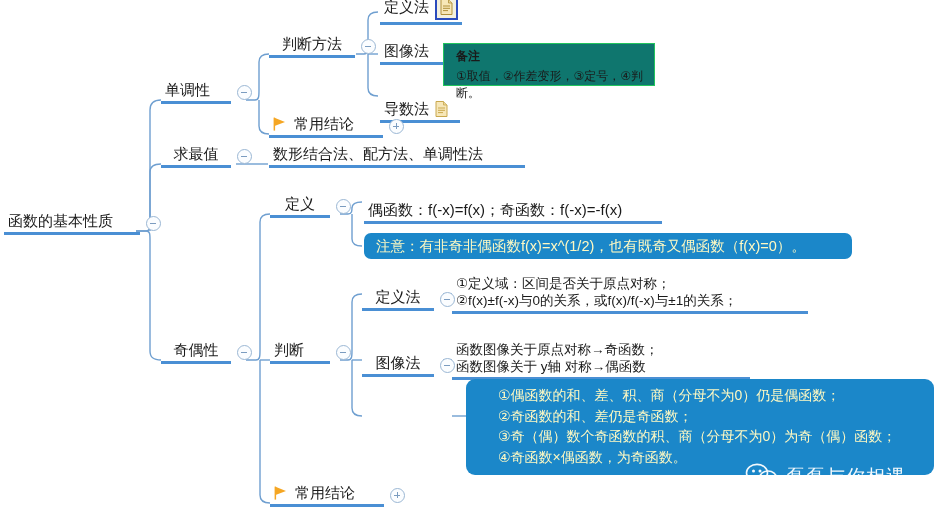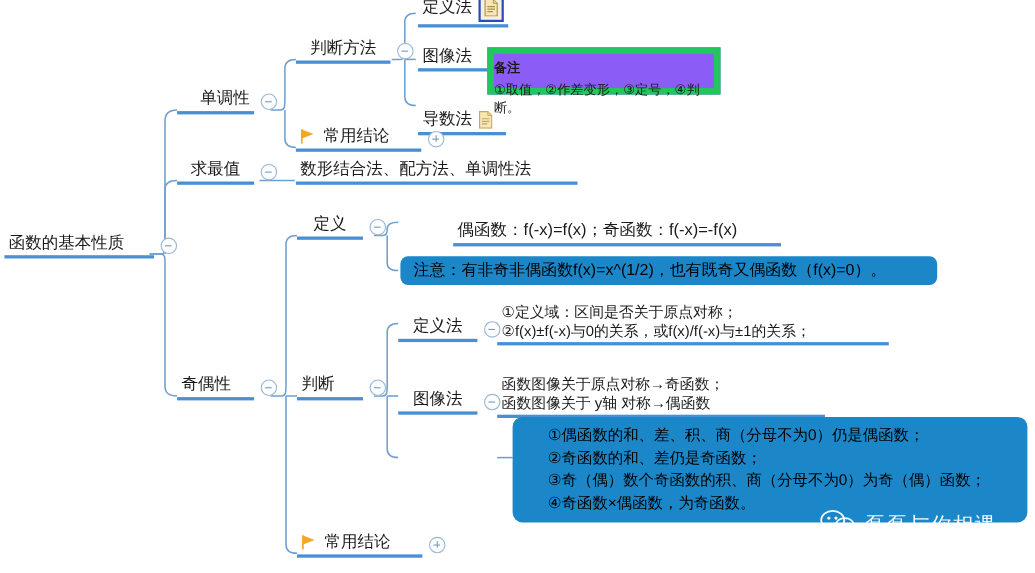--- a/index.html
+++ b/index.html
@@ -72,39 +72,39 @@
   .noteicon.selected{
     padding:3px;border:2px solid #2b4bbd;background:#f3f0de;
     width:13px;height:16px;box-sizing:content-box;
   }
 
   
   .bluebox{
     position:absolute;
     background:#1b87c9;
     border-radius:7px;
-    color:#000000;
+    color:#fef9c3;
     padding:4px 12px 5px 12px;
     box-sizing:border-box;
     white-space:pre-line;
     font-size:14.5px;
     line-height:19px;
   }
   .bluebox.big{
     font-size:14px;line-height:20.5px;padding:6px 12px 6px 32px;
     border-radius:9px;
   }
 
   
   .notebox{
     position:absolute;
-    background:#8b5cf6;
-    border:6px solid #22c55e;
+    background:#0f766e;
+    border:1px solid #22c55e;
     box-sizing:border-box;
-    padding:4px 8px 5px 0;
+    padding:4px 8px 5px 12px;
   }
   .notebox .nb-title{
     font-size:12px;font-weight:bold;color:#1a1a1a;line-height:17px;
   }
   .notebox .nb-body{
     font-size:12px;color:#1a1a1a;line-height:17px;margin-top:3px;
   }
 
   
   .watermark{
@@ -158,21 +158,21 @@
   </svg>
 
   <div class="node" style="left:4px;top:212px;">
     <div class="nbody" style="min-width:128px;">
       <span class="ntext">函数的基本性质</span>
     </div>
     <div class="toggle" style="margin-bottom:4px;"></div>
   </div>
 
   <div class="node" style="left:161px;top:81px;">
-    <div class="nbody" style="min-width:62px;justify-content:flex-end;">
+    <div class="nbody" style="min-width:62px;justify-content:flex-start;">
       <span class="ntext">单调性</span>
     </div>
     <div class="toggle" style="margin-bottom:4px;"></div>
   </div>
 
   <div class="node" style="left:269px;top:35px;">
     <div class="nbody" style="min-width:78px;justify-content:center;">
       <span class="ntext">判断方法</span>
     </div>
     <div class="toggle" style="margin-bottom:4px;"></div>
@@ -238,35 +238,35 @@
     <div class="toggle" style="margin-bottom:4px;"></div>
   </div>
 
   <div class="node" style="left:269px;top:145px;">
     <div class="nbody" style="min-width:248px;">
       <span class="ntext">数形结合法、配方法、单调性法</span>
     </div>
   </div>
 
   <div class="node" style="left:161px;top:341px;">
-    <div class="nbody" style="min-width:62px;justify-content:flex-start;">
+    <div class="nbody" style="min-width:62px;justify-content:center;">
       <span class="ntext">奇偶性</span>
     </div>
     <div class="toggle" style="margin-bottom:4px;"></div>
   </div>
 
   <div class="node" style="left:270px;top:195px;">
     <div class="nbody" style="min-width:52px;justify-content:center;">
       <span class="ntext">定义</span>
     </div>
     <div class="toggle" style="margin-bottom:4px;"></div>
   </div>
 
   <div class="node" style="left:364px;top:201px;">
-    <div class="nbody" style="min-width:290px;margin-left:48px;">
+    <div class="nbody" style="min-width:290px;">
       <span class="ntext">偶函数：f(-x)=f(x)；奇函数：f(-x)=-f(x)</span>
     </div>
   </div>
 
   <div class="bluebox" style="left:364px;top:233px;width:488px;height:26px;">注意：有非奇非偶函数f(x)=x^(1/2)，也有既奇又偶函数（f(x)=0）。</div>
 
   <div class="node" style="left:270px;top:341px;">
     <div class="nbody" style="min-width:52px;justify-content:flex-start;">
       <span class="ntext">判断</span>
     </div>

